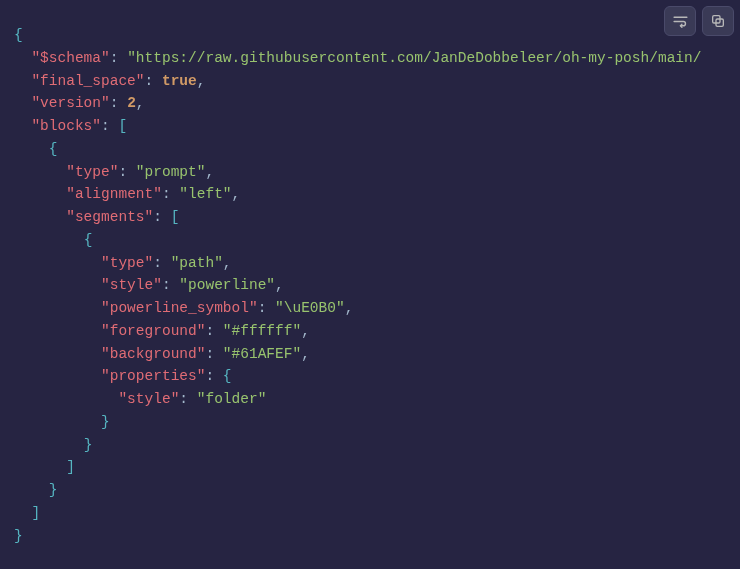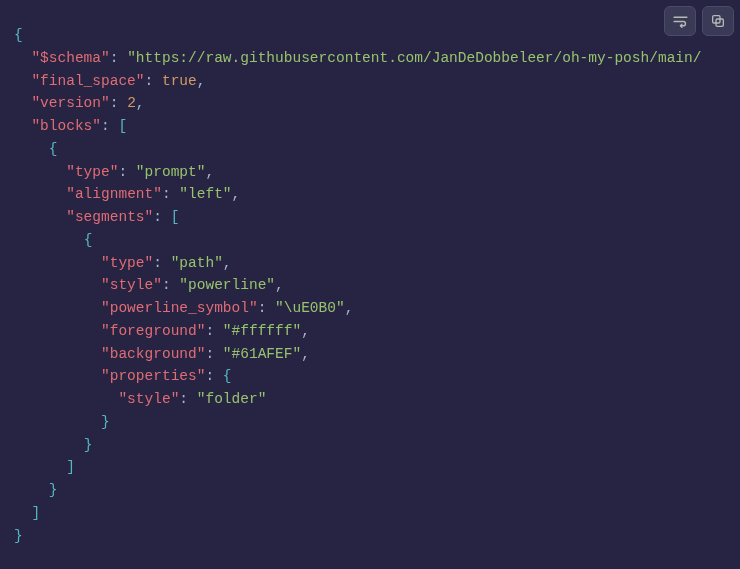--- a/index.html
+++ b/index.html
@@ -28,21 +28,21 @@
     overflow: hidden;
   }
   pre.code {
     margin: 0;
     padding: 24px 0 0 14px;
     white-space: pre;
     font-family: var(--font);
   }
   .k  { color: var(--key); }       
   .s  { color: var(--string); }    
-  .nb { color: var(--number-bool); } 
+  .nb { color: var(--number-bool); font-weight: bold; } 
   .p  { color: var(--punct); }     
   .b  { color: var(--brace); }     
   .line { display: block; }
 
   .toolbar {
     position: absolute;
     top: 6px;
     right: 6px;
     display: flex;
     gap: 6px;

